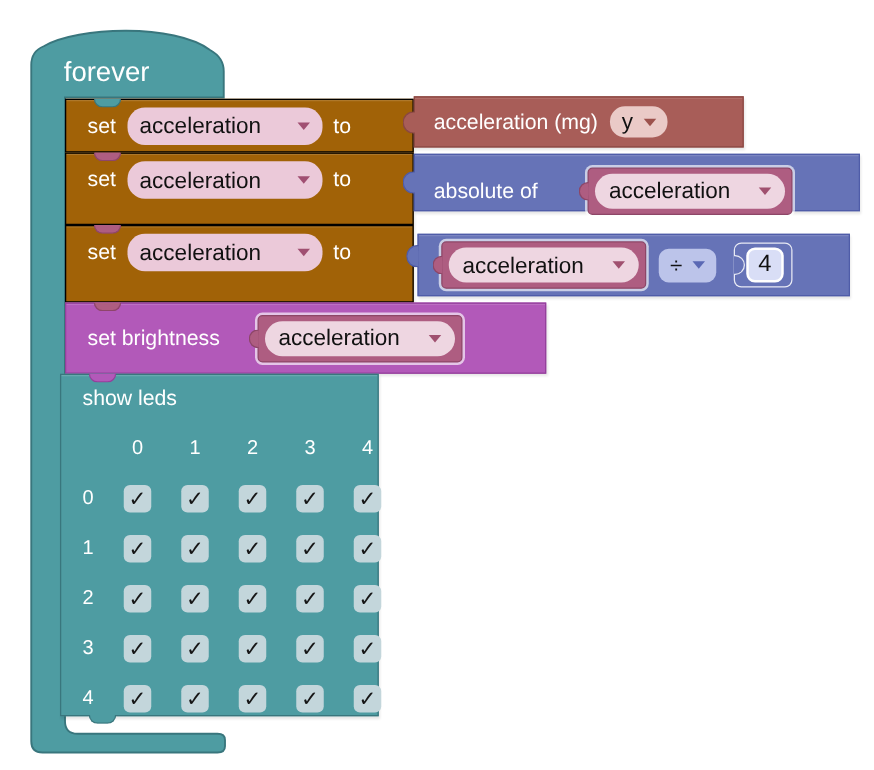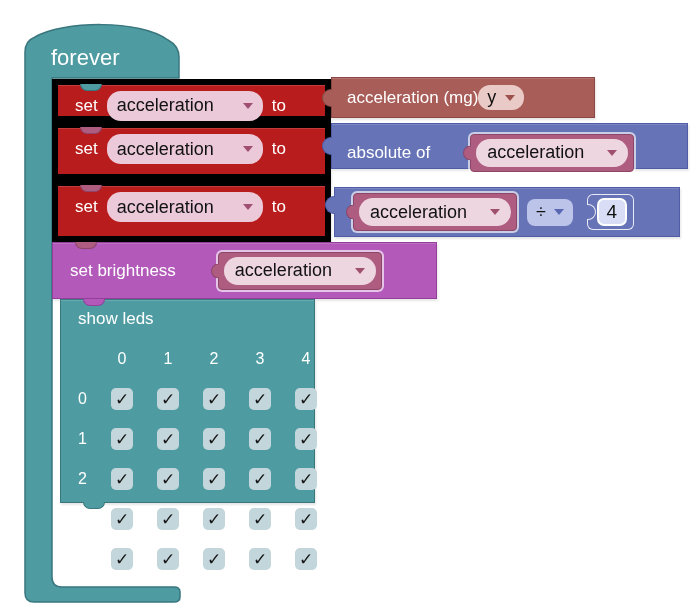--- a/index.html
+++ b/index.html
@@ -2,21 +2,21 @@
 <html><head>
 <meta charset="utf-8">
 <style>
   html,body{margin:0;padding:0;background:#ffffff;}
   .canvas{position:relative;width:699px;height:616px;background:#ffffff;overflow:hidden;
           font-family:"Liberation Sans", sans-serif;}
   .forever-svg{position:absolute;left:0;top:0;}
   .forever-label{position:absolute;left:51px;top:45px;color:#ffffff;font-size:22px;}
 
   .block{position:absolute;box-sizing:border-box;}
-  .set-block{background:#b91c1c;border:6px solid #000000;z-index:1;}
+  .set-block{background:#a16207;border:1px solid #000000;z-index:1;}
   .magenta-block{background:#B259B9;border:1px solid #94409B;z-index:1;}
   .teal-block{background:#4E9CA2;border:1px solid #39767D;z-index:1;}
   .red-block{background:#A85D58;border:1px solid #8A4843;z-index:2;}
   .blue-block{background:#6673B7;border:1px solid #4F5CA8;z-index:2;}
   .block{box-shadow:inset 0 1px 0 rgba(255,255,255,.14), 1px 2px 2px rgba(0,0,0,.10);}
 
   .rowc{display:flex;align-items:center;height:42px;}
   .wlabel{color:#ffffff;font-size:17px;white-space:nowrap;}
   .ftext{color:#111111;font-size:18px;white-space:nowrap;}
 
@@ -108,21 +108,21 @@
       <span class="field field-pink">
         <span class="ftext">acceleration</span>
         <span class="arrow arrow-pink"></span>
       </span>
       <span class="wlabel">to</span>
     </div>
   </div>
 
   <div class="block red-block" style="left:331px;top:77px;width:264px;height:41px">
     <div class="ltab ltab-red"></div>
-    <div class="rowc" style="height:39px;padding-left:15px;">
+    <div class="rowc" style="height:39px;padding-left:15px;gap:10px">
       <span class="wlabel">acceleration (mg)</span>
       <span class="field field-red">
         <span class="ftext">y</span>
         <span class="arrow arrow-red"></span>
       </span>
     </div>
   </div>
 
   <div class="block blue-block" style="left:331px;top:123px;width:357px;height:46px">
     <div class="ltab ltab-blue1"></div>
@@ -154,33 +154,33 @@
       </span>
       <span class="socket" style="margin-left:4px">
         <span class="socket-notch"></span>
         <span class="num-field">4</span>
       </span>
     </div>
   </div>
 
   <div class="block magenta-block" style="left:52px;top:242px;width:385px;height:57px">
     <div class="notch notch-mauve"></div>
-    <div class="rowc" style="height:55px;padding-left:17px;gap:42px">
+    <div class="rowc" style="height:55px;padding-left:17px;gap:30px">
       <span class="wlabel">set brightness</span>
       <span class="var-block">
         <span class="vtab"></span>
         <span class="field field-var">
           <span class="ftext">acceleration</span>
           <span class="arrow arrow-var"></span>
         </span>
       </span>
     </div>
   </div>
 
-  <div class="block teal-block" style="left:60px;top:299px;width:255px;height:204px">
+  <div class="block teal-block" style="left:48px;top:299px;width:255px;height:274px">
     <div class="notch notch-magenta"></div>
     <div class="notch notch-bottom"></div>
     <div class="leds-title wlabel">show leds</div>
     <div class="led-grid">
       <div class="gcell"></div>
       <div class="gcell">0</div>
       <div class="gcell">1</div>
       <div class="gcell">2</div>
       <div class="gcell">3</div>
       <div class="gcell">4</div>

